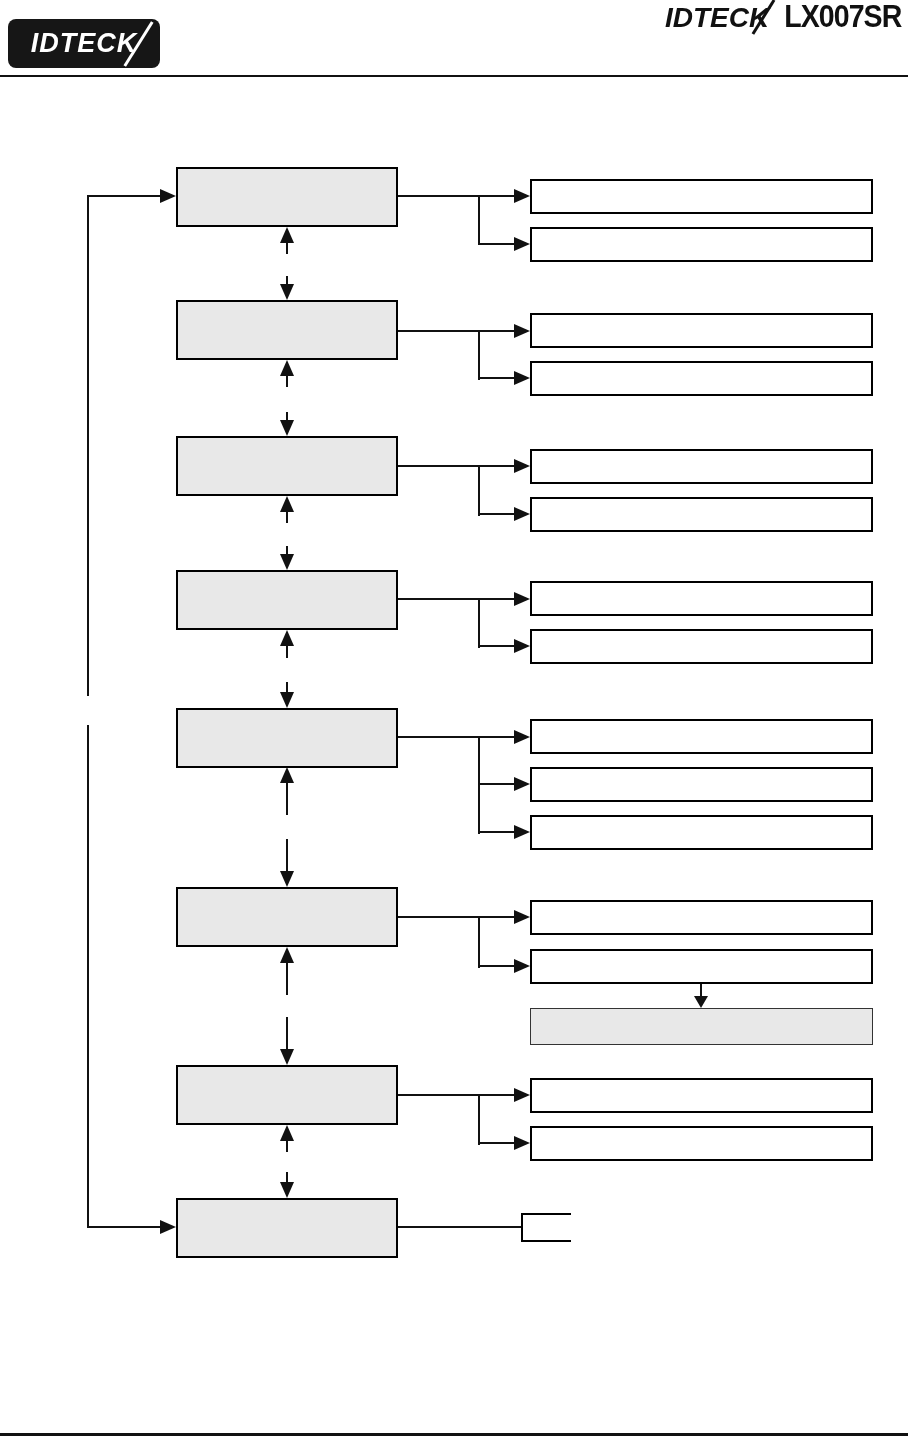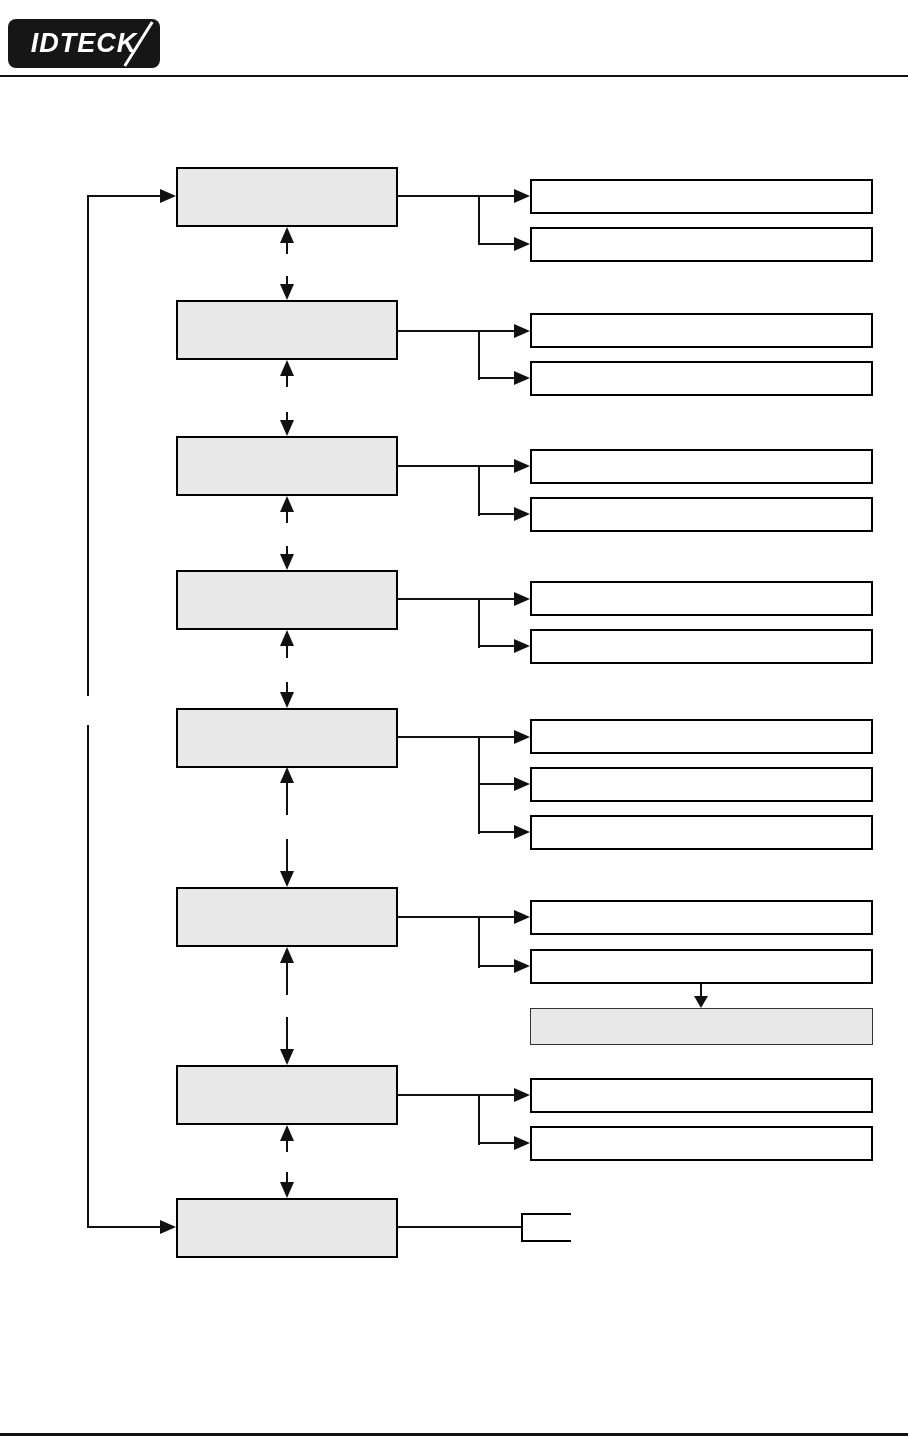--- a/index.html
+++ b/index.html
@@ -49,20 +49,24 @@
 </head>
 <body>
 
 <div class="page">
 
   <div class="logo">
     <span class="logo-text">IDTECK</span>
     <i class="logo-slash"></i>
   </div>
   <div class="titles">
+    <div class="t2">
+      <span class="brand2-wrap"><span class="brand2">IDTECK</span><i class="t2-slash"></i></span>
+      <span class="model2">LX007SR</span>
+    </div>
   </div>
   <div class="rule rule-top"></div>
 
   <div class="gbox" style="top:167px"></div>
   <div class="gbox" style="top:300px"></div>
   <div class="gbox" style="top:436px"></div>
   <div class="gbox" style="top:570px"></div>
   <div class="gbox" style="top:708px"></div>
   <div class="gbox" style="top:887px"></div>
   <div class="gbox" style="top:1065px"></div>

